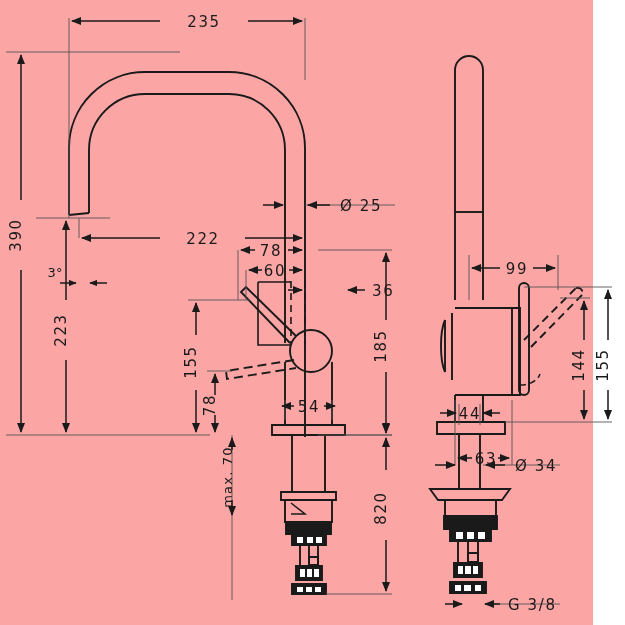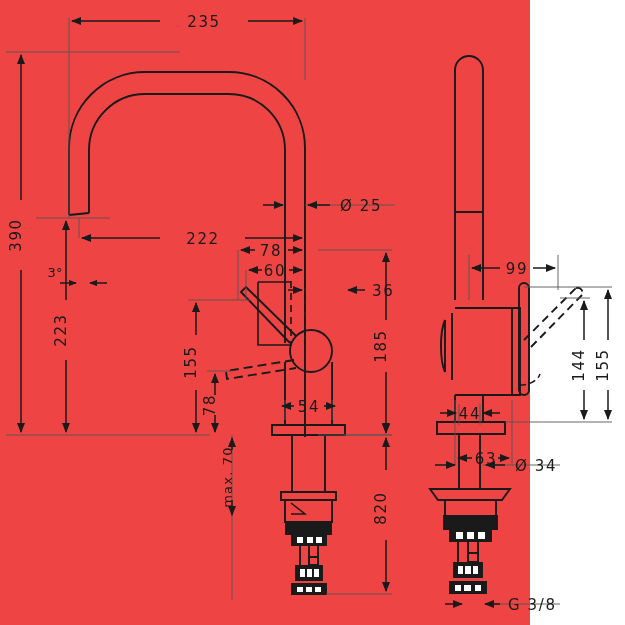--- a/index.html
+++ b/index.html
@@ -1,18 +1,18 @@
 <!DOCTYPE html>
 <html><head>
 <meta charset="utf-8">
 <style>
   html,body{margin:0;padding:0;background:#ffffff;}
   body{width:625px;height:625px;overflow:hidden;
        font-family:"DejaVu Sans","Liberation Sans",sans-serif;}
-  #sheet{position:relative;width:530px;height:625px;background:#ef4444;text-decoration:underline;}
+  #sheet{position:relative;width:593px;height:625px;background:#fca5a5;text-decoration:underline;}
   svg{display:block;}
   .dimtxt{font-family:"DejaVu Sans","Liberation Sans",sans-serif;
           font-size:15px;fill:#1a1a1a;letter-spacing:1.6px;}
   .dimtxt.small{font-size:13px;letter-spacing:1.2px;}
   .dimtxt.deg{font-size:13px;letter-spacing:0px;}
 </style>
 </head>
 <body>
 
 <div id="sheet">

